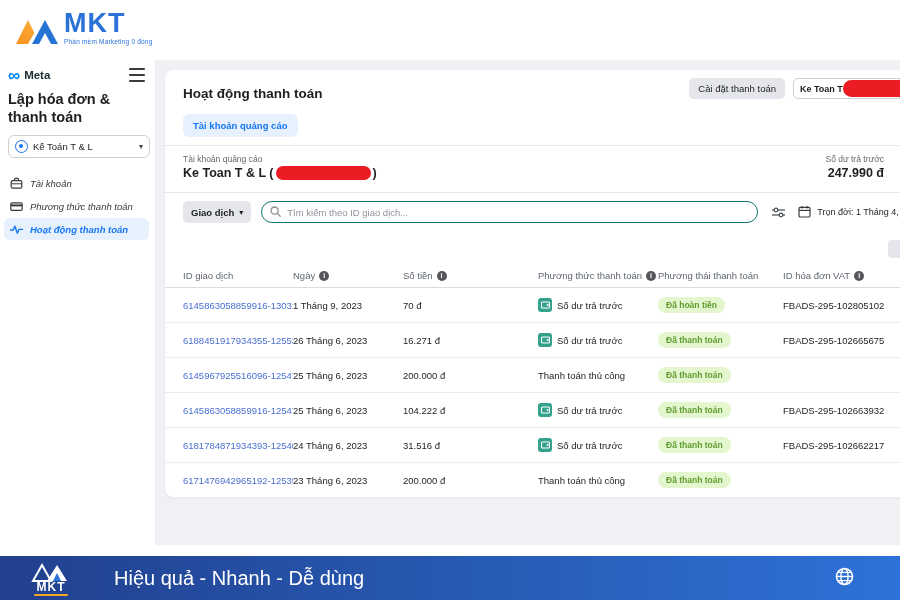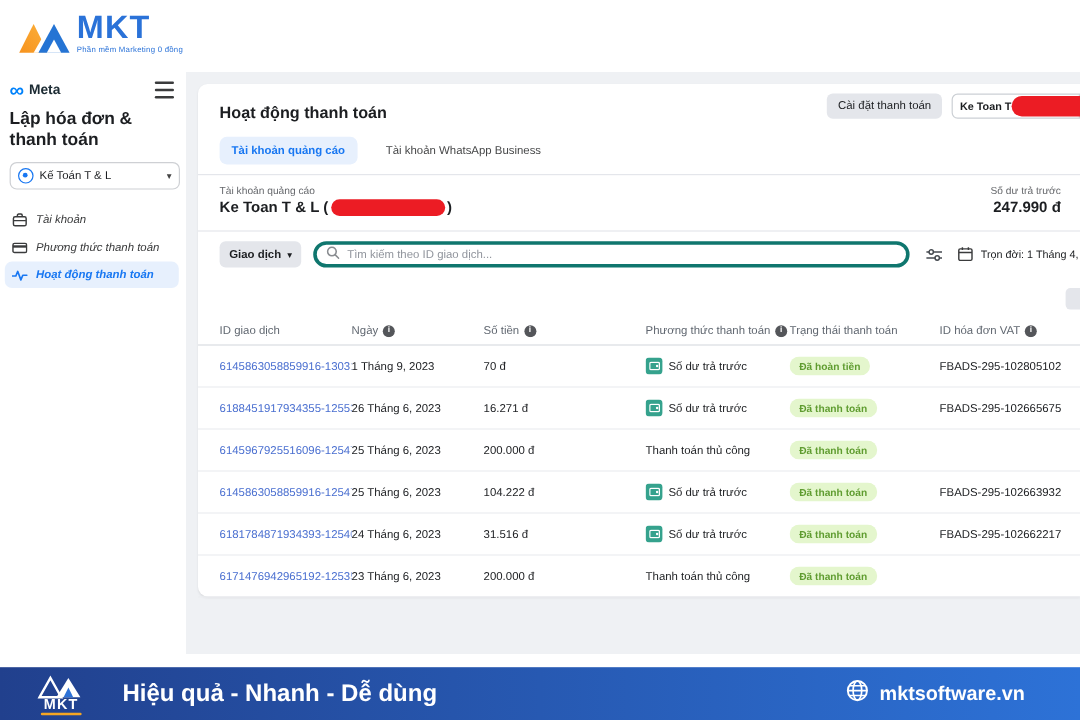--- a/index.html
+++ b/index.html
@@ -54,21 +54,21 @@
   .sum-label{position:absolute;left:18px;top:84px;font-size:8.5px;color:#65676b;}
   .sum-name{position:absolute;left:18px;top:96px;font-size:12.5px;font-weight:700;color:#1c1e21;display:flex;align-items:center;}
   .redaction-name{display:inline-block;width:95px;height:14px;background:var(--redaction);border-radius:8px;margin:0 2px;}
   .bal-label{position:absolute;right:16px;top:84px;font-size:8.5px;color:#65676b;text-align:right;}
   .bal-value{position:absolute;right:16px;top:96px;font-size:12.5px;font-weight:700;color:#1c1e21;text-align:right;}
   .divider2{position:absolute;left:0;top:122px;width:100%;border-bottom:1px solid #e4e6eb;}
 
   .filter-row{position:absolute;left:18px;top:131px;right:0;height:22px;display:flex;align-items:center;gap:10px;}
   .type-btn{height:22px;background:#e4e6eb;border:none;border-radius:5px;padding:0 8px;font-size:9.5px;font-weight:700;color:#1c1e21;font-family:inherit;display:flex;align-items:center;gap:5px;cursor:pointer;flex:none;}
   .type-btn .caret{font-size:8px;}
-  .search-box{width:497px;height:22px;border:3px solid #0f766e;border-radius:12px;display:flex;align-items:center;padding:0 8px;gap:6px;background:#fff;flex:none;}
+  .search-box{width:497px;height:22px;border:1px solid #0f766e;border-radius:12px;display:flex;align-items:center;padding:0 8px;gap:6px;background:#fff;flex:none;}
   .search-box input{border:none;outline:none;flex:1;font-size:9.5px;font-family:inherit;color:#1c1e21;background:transparent;}
   .search-box input::placeholder{color:#90949c;}
   .sliders-btn{width:20px;height:20px;border:none;background:transparent;display:flex;align-items:center;justify-content:center;cursor:pointer;flex:none;}
   .date-btn{display:flex;align-items:center;gap:6px;font-size:9px;color:#1c1e21;white-space:nowrap;overflow:hidden;cursor:pointer;flex:1;}
 
   .partial-btn{position:absolute;right:0;top:170px;width:12px;height:18px;background:#e4e6eb;border-radius:4px 0 0 4px;cursor:pointer;}
 
   
   .table{position:absolute;left:0;top:194px;width:735px;}
   .trow{display:flex;align-items:center;padding-left:18px;}
@@ -82,21 +82,21 @@
   .info-icon::after{content:"i";}
   .status-badge{background:var(--badge-bg);color:var(--badge-text);font-size:8.5px;font-weight:700;padding:3px 8px;border-radius:10px;white-space:nowrap;}
   .pm-icon{width:14px;height:14px;border-radius:3px;background:var(--method-icon);display:inline-flex;align-items:center;justify-content:center;flex:none;}
 
   
   .prefooter{position:absolute;left:0;top:545px;width:900px;height:11px;background:#fff;}
   .footer{position:absolute;left:0;top:556px;width:900px;height:44px;background:linear-gradient(90deg,var(--footer-from),var(--footer-to));display:flex;align-items:center;}
   .footer-badge{margin-left:30px;display:flex;flex-direction:column;align-items:center;line-height:1;}
   .footer-mkt{font-size:12px;font-weight:800;color:#fff;letter-spacing:1px;margin-top:-2px;}
   .footer-underline{width:34px;height:2px;background:#f5a623;margin-top:1px;border-radius:1px;}
-  .footer-slogan{margin-left:30px;font-size:20px;font-weight:700;color:#fff;}
+  .footer-slogan{margin-left:42px;font-size:20px;font-weight:400;color:#fff;}
   .footer-right{margin-left:auto;margin-right:46px;display:flex;align-items:center;gap:9px;}
   .footer-site{font-size:16.5px;font-weight:700;color:#fff;}
 </style>
 </head>
 <body>
 
 <div class="page">
 
   <div class="topbar">
     <div class="mkt-logo">
@@ -173,21 +173,20 @@
   <div class="main">
     <div class="card">
 
       <div class="card-title">Hoạt động thanh toán</div>
       <button class="settings-btn">Cài đặt thanh toán</button>
       <div class="account-btn">Ke Toan T &amp; L (</div>
       <div class="redaction-top"></div>
 
       <div class="tabs">
         <div class="tab active">Tài khoản quảng cáo</div>
-        <div class="tab">Tài khoản WhatsApp Business</div>
       </div>
       <div class="divider1"></div>
 
       <div class="sum-label">Tài khoản quảng cáo</div>
       <div class="sum-name">
         <span>Ke Toan T &amp; L (</span>
         <span class="redaction-name"></span>
         <span>)</span>
       </div>
       <div class="bal-label">Số dư trả trước</div>
@@ -242,21 +241,21 @@
             </div>
           <div class="th c2">
               <span>Số tiền</span>
               <span class="info-icon"></span>
             </div>
           <div class="th c3">
               <span>Phương thức thanh toán</span>
               <span class="info-icon"></span>
             </div>
           <div class="th c4">
-              <span>Trạng thái thanh toán</span>
+              <span>Phương thái thanh toán</span>
             </div>
           <div class="th c5">
               <span>ID hóa đơn VAT</span>
               <span class="info-icon"></span>
             </div>
         </div>
         <div id="table-body">
   <div class="trow tr">
     <div class="td c0 id-link">6145863058859916-13031274</div>
     <div class="td c1">1 Tháng 9, 2023</div>
@@ -381,17 +380,16 @@
     <div class="footer-right">
       <span>
         <svg width="19" height="19" viewBox="0 0 19 19">
             <circle cx="9.5" cy="9.5" r="8" fill="none" stroke="#fff" stroke-width="1.6"></circle>
             <ellipse cx="9.5" cy="9.5" rx="3.6" ry="8" fill="none" stroke="#fff" stroke-width="1.4"></ellipse>
             <line x1="1.5" y1="9.5" x2="17.5" y2="9.5" stroke="#fff" stroke-width="1.4"></line>
             <line x1="2.6" y1="5.4" x2="16.4" y2="5.4" stroke="#fff" stroke-width="1.2"></line>
             <line x1="2.6" y1="13.6" x2="16.4" y2="13.6" stroke="#fff" stroke-width="1.2"></line>
           </svg>
       </span>
-      <span class="footer-site">mktsoftware.vn</span>
     </div>
   </div>
 
 </div>
 
 </body></html>

